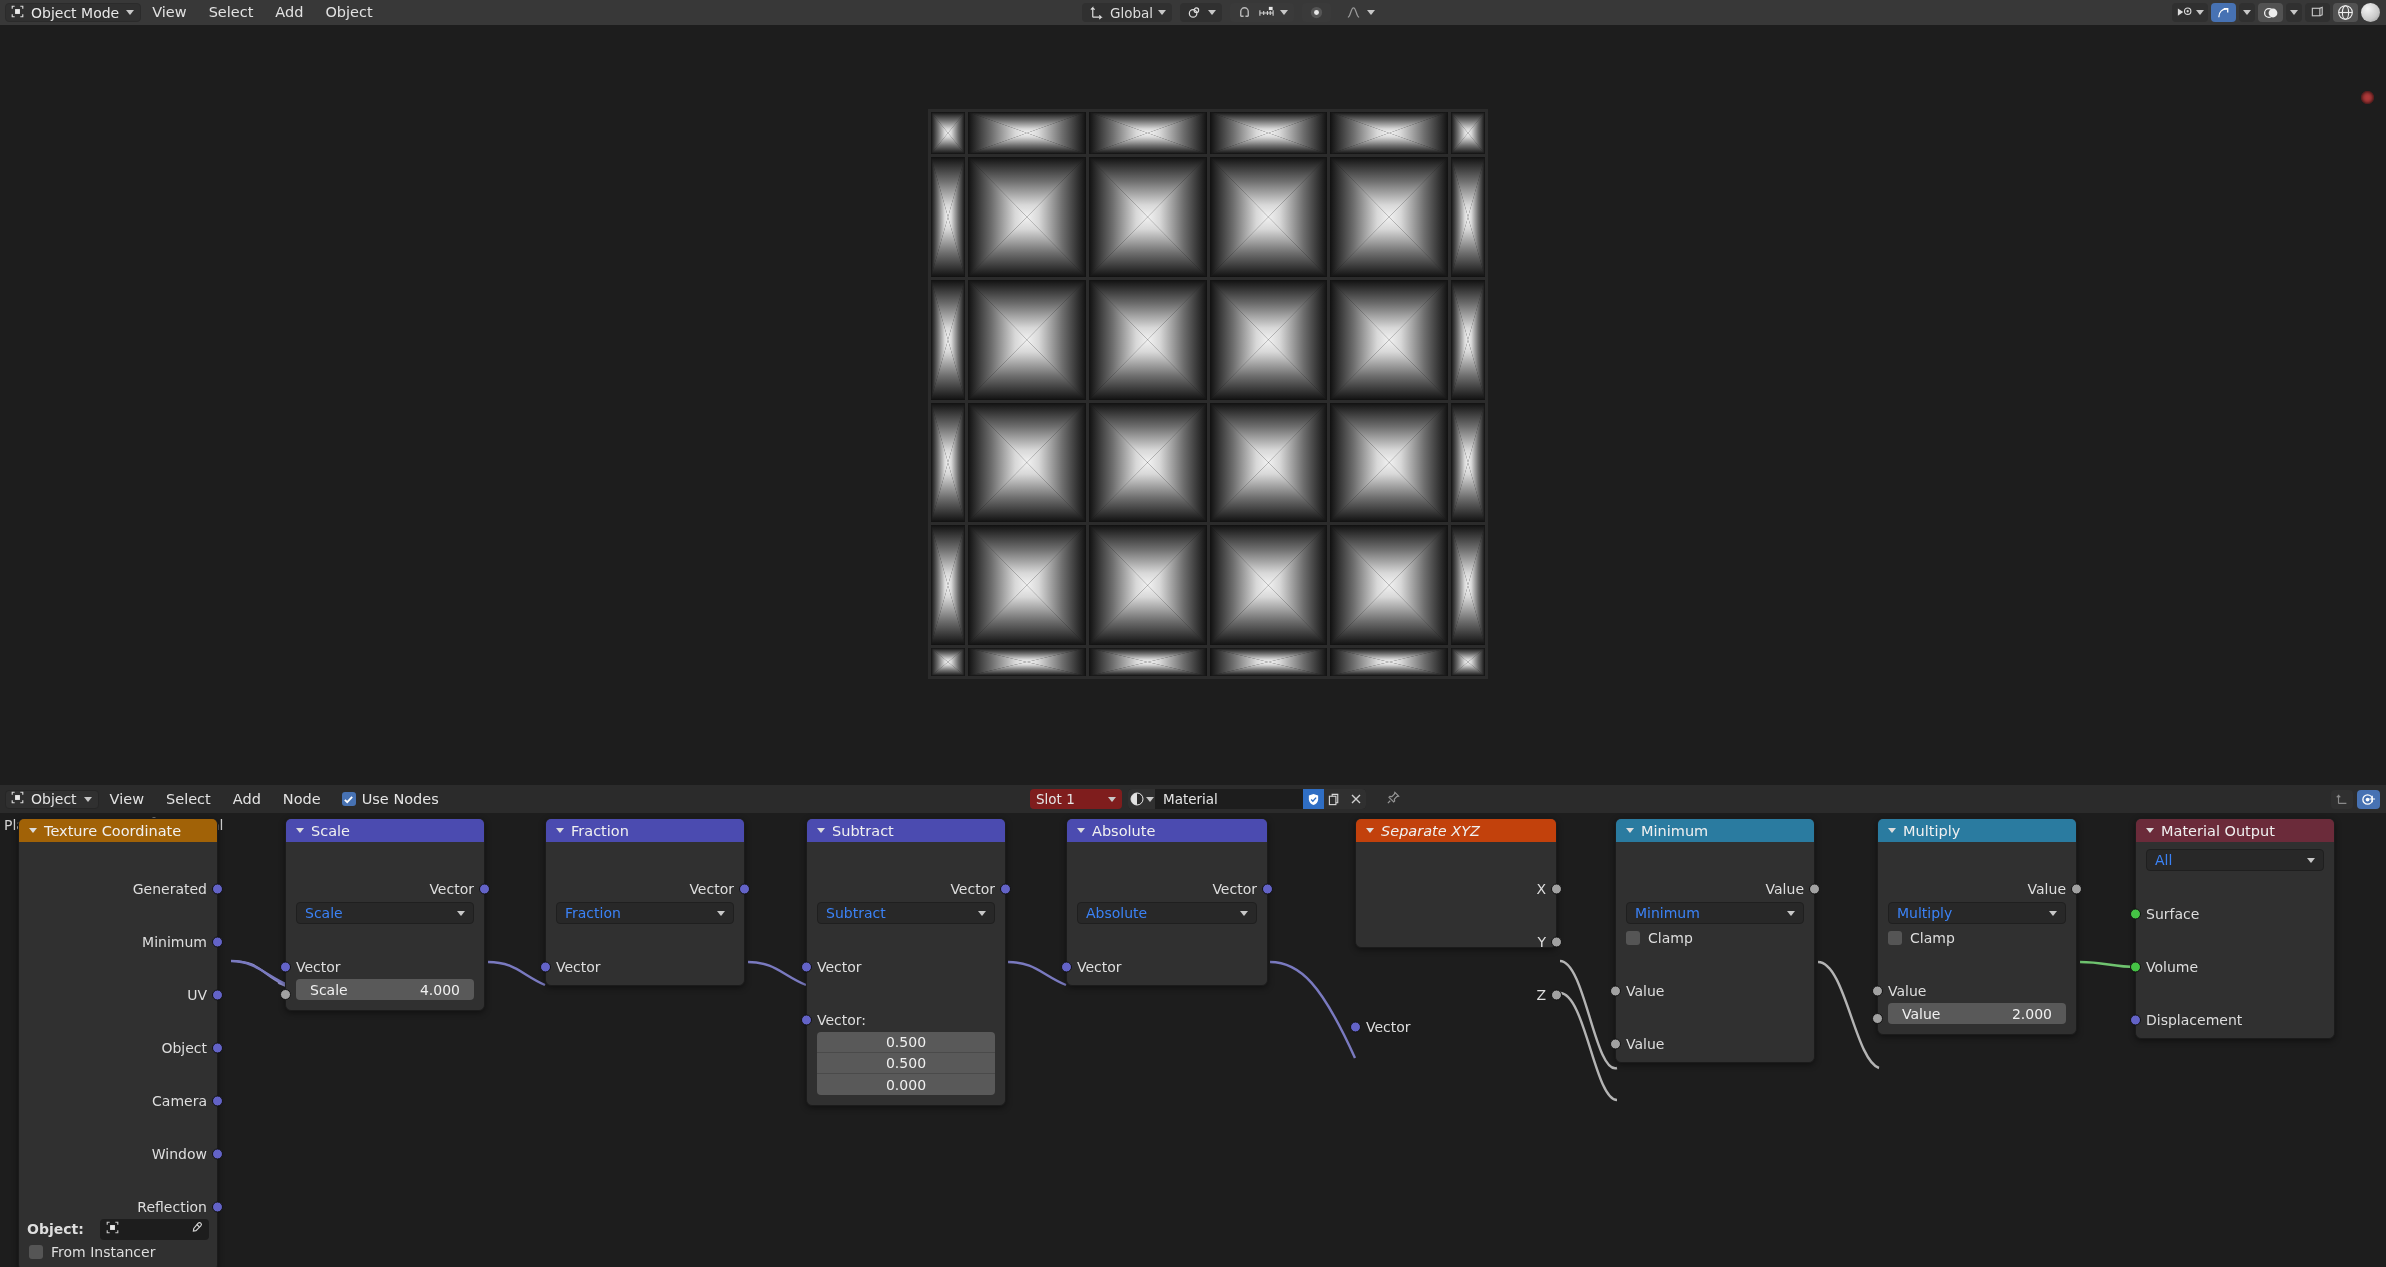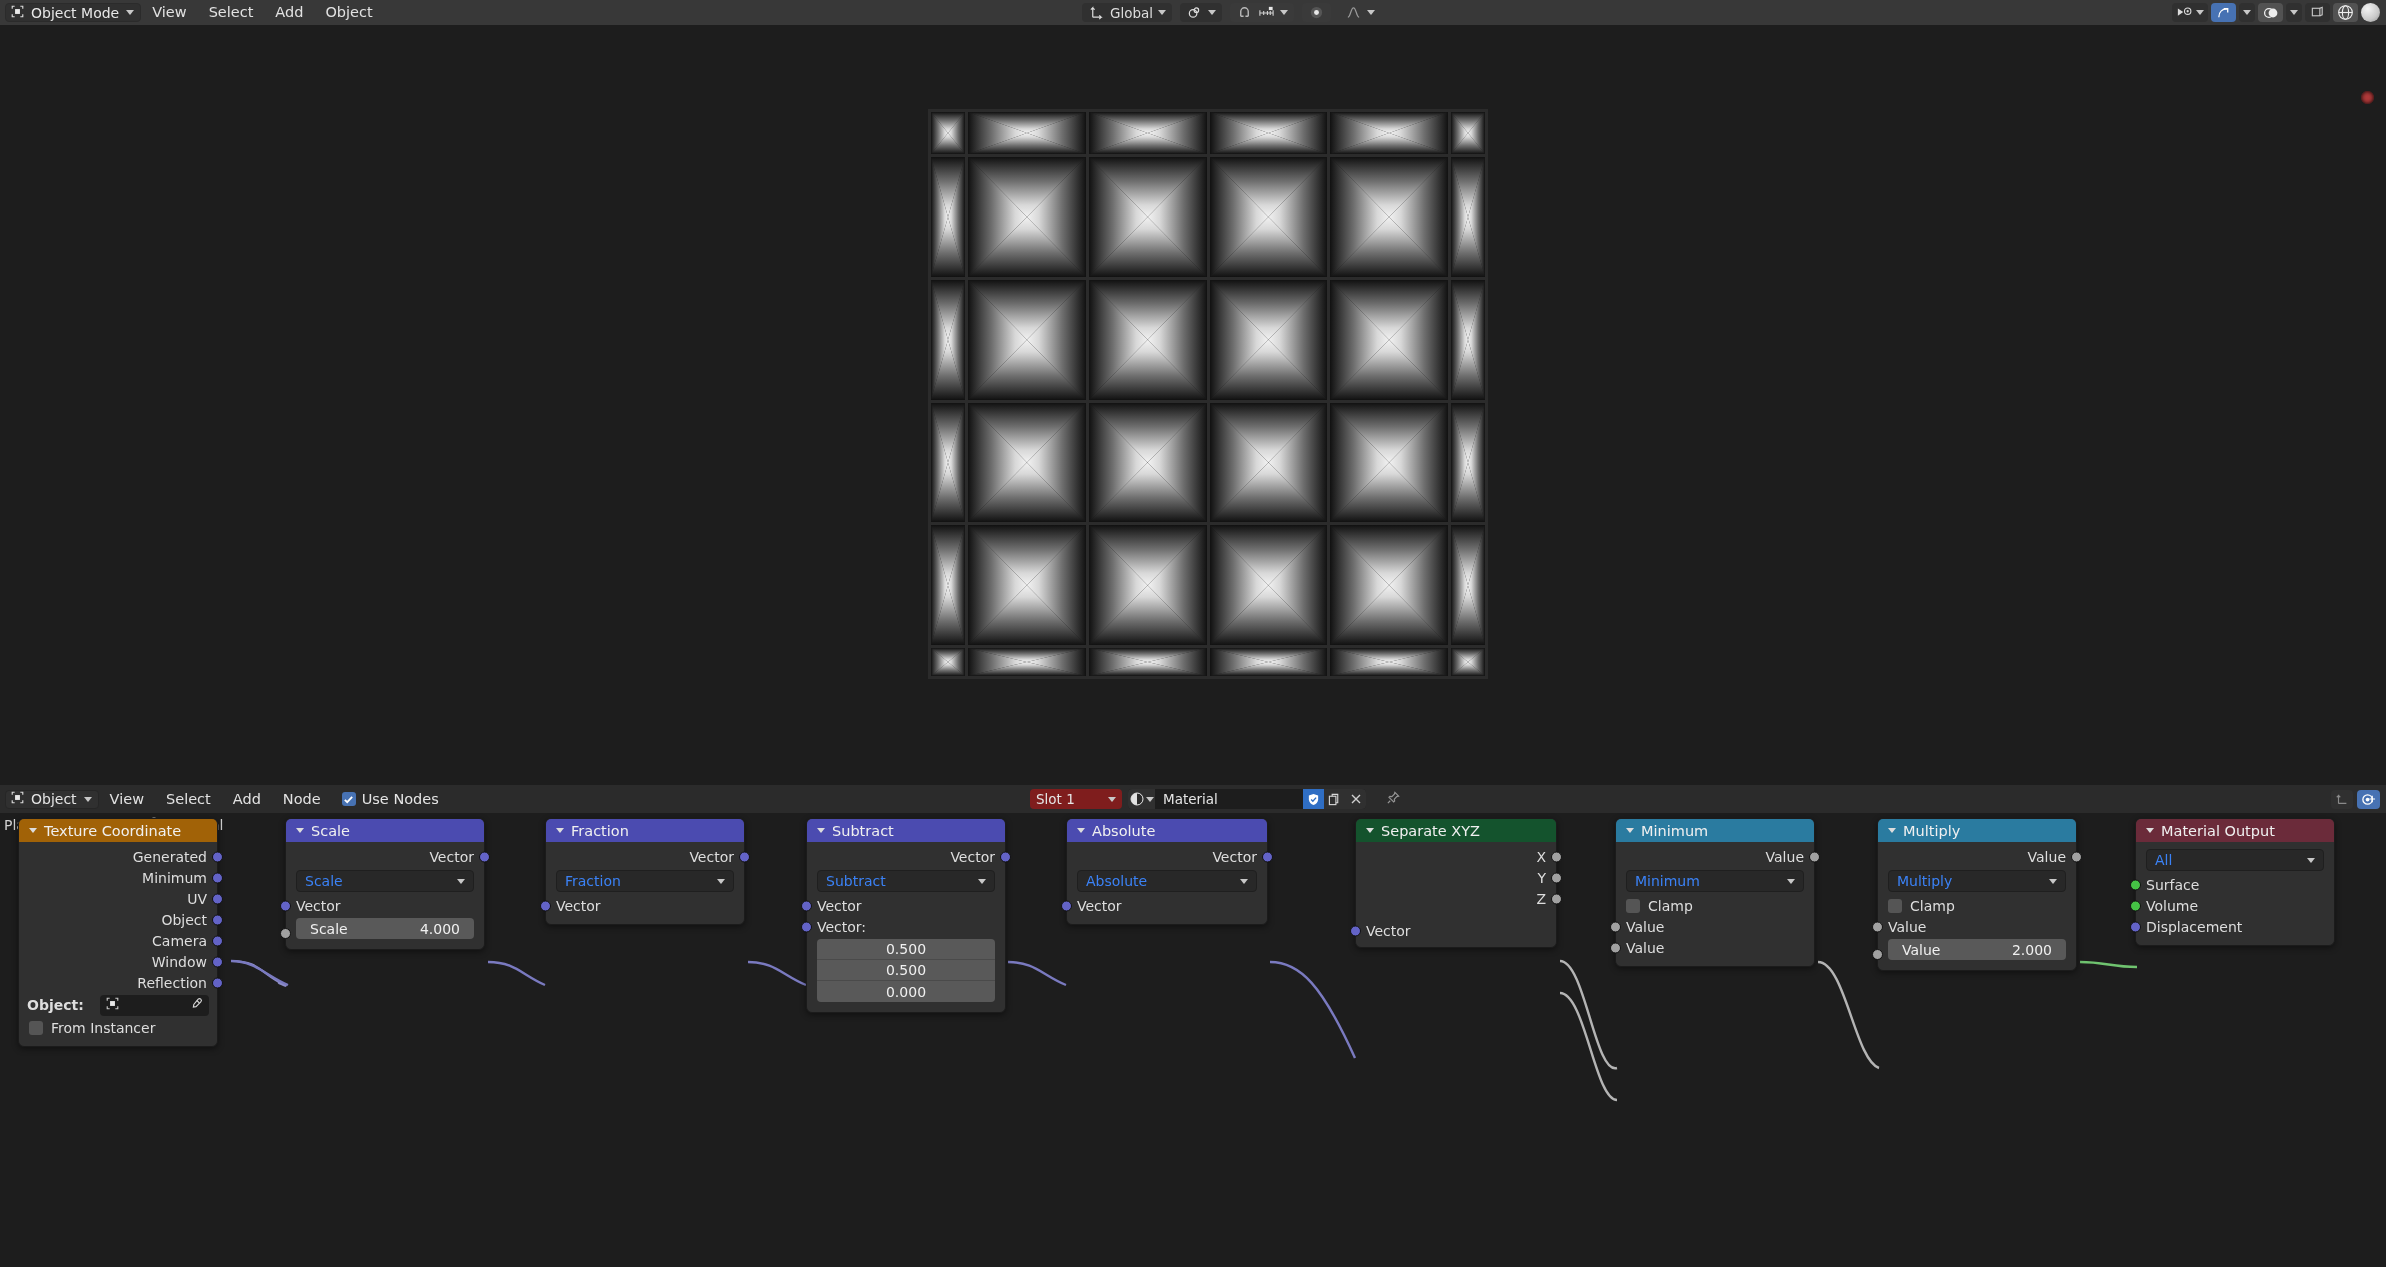--- a/index.html
+++ b/index.html
@@ -128,21 +128,21 @@
     position:absolute; background:#303030; border:1px solid #1b1b1b;
     border-radius:6px; font-size:14px; color:#dedede;
     box-shadow: 0 2px 6px rgba(0,0,0,.45);
   }
   .node .hdr {
     height:23px; border-radius:5px 5px 0 0; display:flex; align-items:center; gap:7px;
     padding-left:10px; font-size:14.5px; color:#f0f0f0;
   }
   .hdr .tri { width:0;height:0;border-left:4.5px solid transparent;border-right:4.5px solid transparent;border-top:5.5px solid #ddd; }
   .node .body { padding: 4px 0 8px 0; position:relative; }
-  .row { height: 21px; display:flex; align-items:center; position:relative; padding: 0 10px; }
+  .row { height: 21px; display:flex; align-items:center; position:relative; padding: 0 10px; margin-top: 32px; }
   .row.out { justify-content:flex-end; }
   .row.in  { justify-content:flex-start; }
   .sock { position:absolute; width:11px; height:11px; border-radius:50%; border:1px solid #111; }
   .sock.vec { background:#6363c7; }
   .sock.val { background:#a1a1a1; }
   .sock.shd { background:#45c245; }
   .sock.right { right:-6px; top:50%; transform:translateY(-50%); }
   .sock.left  { left:-6px; top:50%; transform:translateY(-50%); }
 
   .dd {
@@ -835,21 +835,21 @@
           <span class="chev"></span>
         </div>
         <div class="row in">
           <span class="sock vec left"></span>
           <span>Vector</span>
         </div>
       </div>
     </div>
 
     <div class="node" style="left:1355px; top:33px; width:202px; height:130px;">
-      <div class="hdr" style="background:#14532d;">
+      <div class="hdr" style="background:#c2410c;font-style:italic;">
         <span class="tri"></span>
         <span>Separate XYZ</span>
       </div>
       <div class="body">
         <div class="row out">
           <span>X</span>
           <span class="sock val right"></span>
         </div>
         <div class="row out">
           <span>Y</span>

